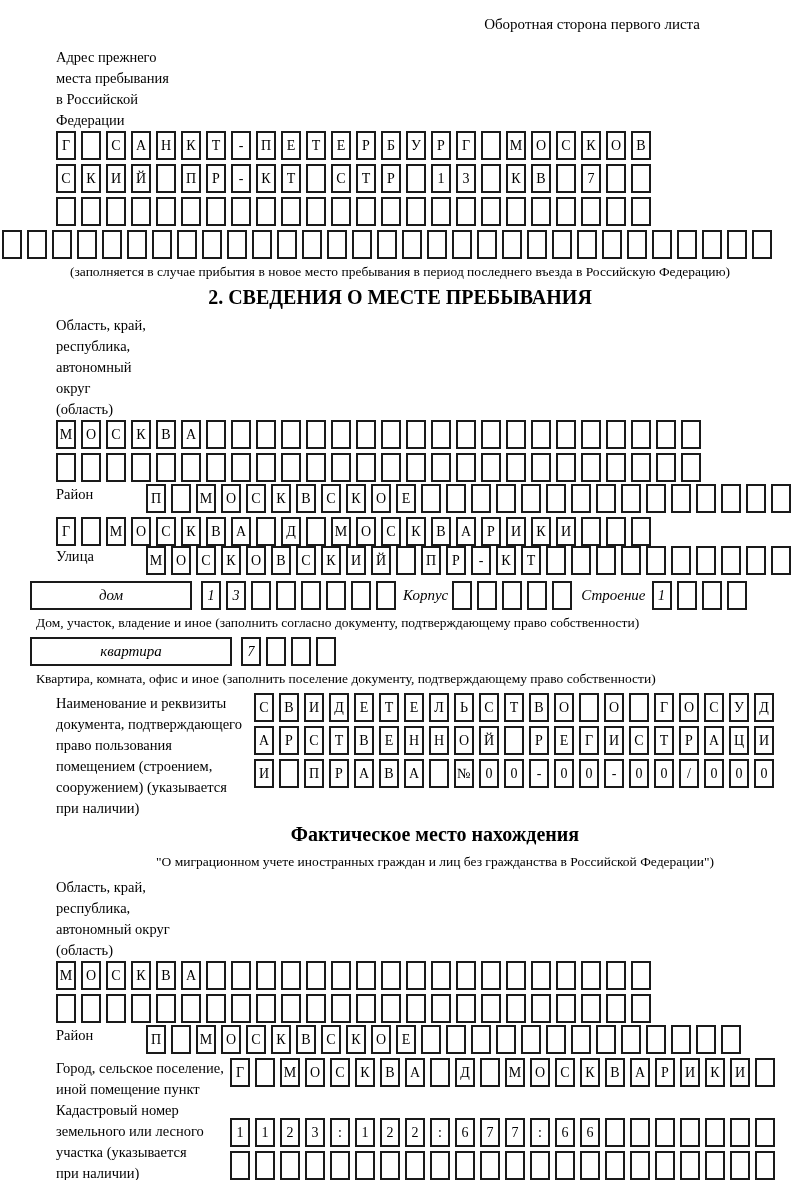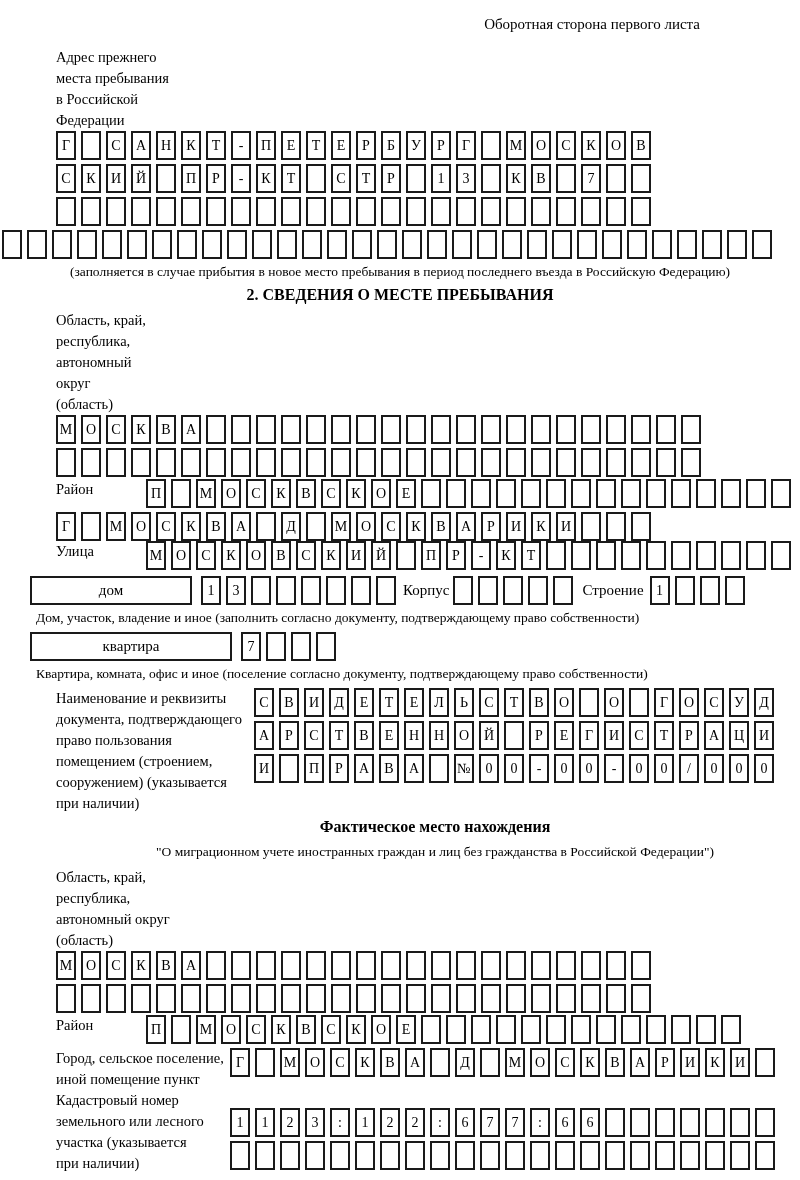--- a/index.html
+++ b/index.html
@@ -18,29 +18,29 @@
   .cellrows { display:flex; flex-direction:column; gap:4px; }
   .cellrow { display:flex; flex-wrap:nowrap; }
   .cell { flex:none; width:16px; height:25px; border:2px solid #1a1a1a; margin-right:5px;
           font-size:14px; line-height:25px; text-align:center; }
   .bleed { margin-left:-54px; margin-top:4px; }
 
   .caption { font-size:13.5px; line-height:19px; margin:3px 0 5px 0; }
   .center { text-align:center; }
   .indent-cap { margin-left:-20px; }
 
-  .title { text-align:center; font-weight:bold; font-size:16px; margin:4px 0 6px 0; }
+  .title { text-align:center; font-weight:bold; font-size:20px; margin:4px 0 6px 0; }
   .subtitle-wrap { padding-left:70px; }
 
   .bigbox { height:25px; border:2px solid #1a1a1a; line-height:25px; text-align:center;
             font-size:15px; flex:none; }
   .dom-box { width:158px; margin-right:9px; }
   .kv-box  { width:198px; margin-right:9px; }
   .inline-lab { font-size:15px; line-height:29px; flex:none; }
-  .houserow { display:flex; align-items:center; margin-left:-26px; margin-bottom:2px; }
+  .houserow { display:flex; align-items:center; margin-left:-26px; margin-bottom:2px;font-style:italic; }
 
   .stayrow { display:flex; align-items:center; margin-top:4px; }
   .checkbox { flex:none; width:19px; height:21px; border:2px solid #1a1a1a; text-align:center;
               line-height:21px; font-size:14px; }
   .stay-lab { font-size:15px; margin-right:10px; }
   .opt-lab { font-size:15px; margin-left:12px; }
   .gap30 { margin-right:30px; } .gap38 { margin-right:38px; }
 
   .note { text-align:center; font-size:13.5px; margin:3px 0 8px 0; }
 
@@ -369,21 +369,21 @@
 
   <div class="houserow">
     <div class="bigbox kv-box">квартира</div>
     <div class="cellrow">
         <span class="cell">7</span>
         <span class="cell"></span>
         <span class="cell"></span>
         <span class="cell"></span>
       </div>
   </div>
-  <div class="caption indent-cap">Квартира, комната, офис и иное (поселение согласно документу, подтверждающему право собственности)</div>
+  <div class="caption indent-cap">Квартира, комната, офис и иное (заполнить поселение документу, подтверждающему право собственности)</div>
 
 
   <div class="group mb4">
     <div class="flabel w198">Наименование и реквизиты
 документа, подтверждающего
 право пользования
 помещением (строением,
 сооружением) (указывается
 при наличии)</div>
     <div class="cellrows">

